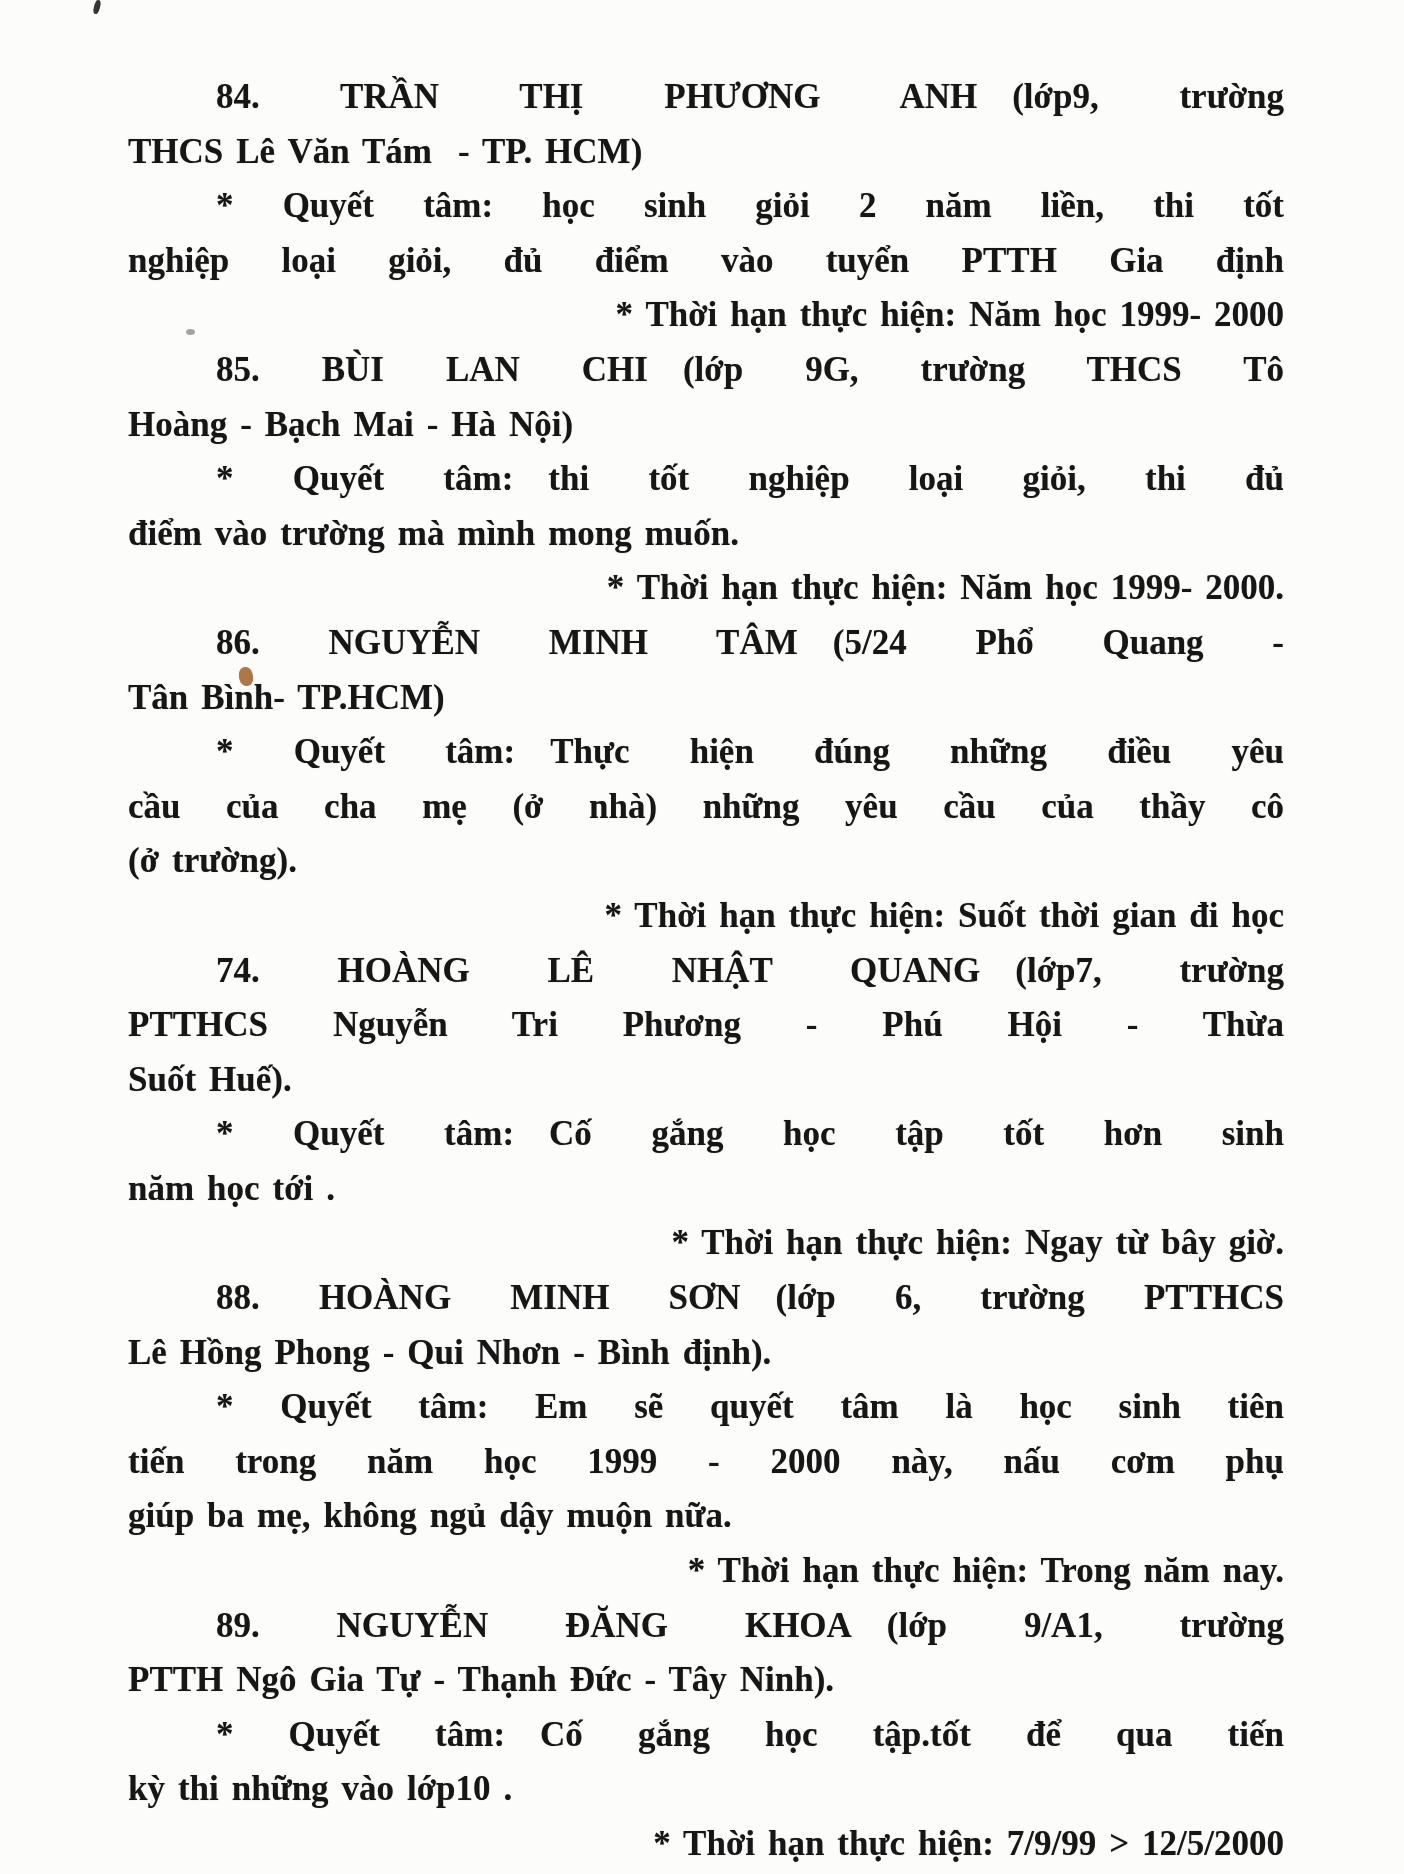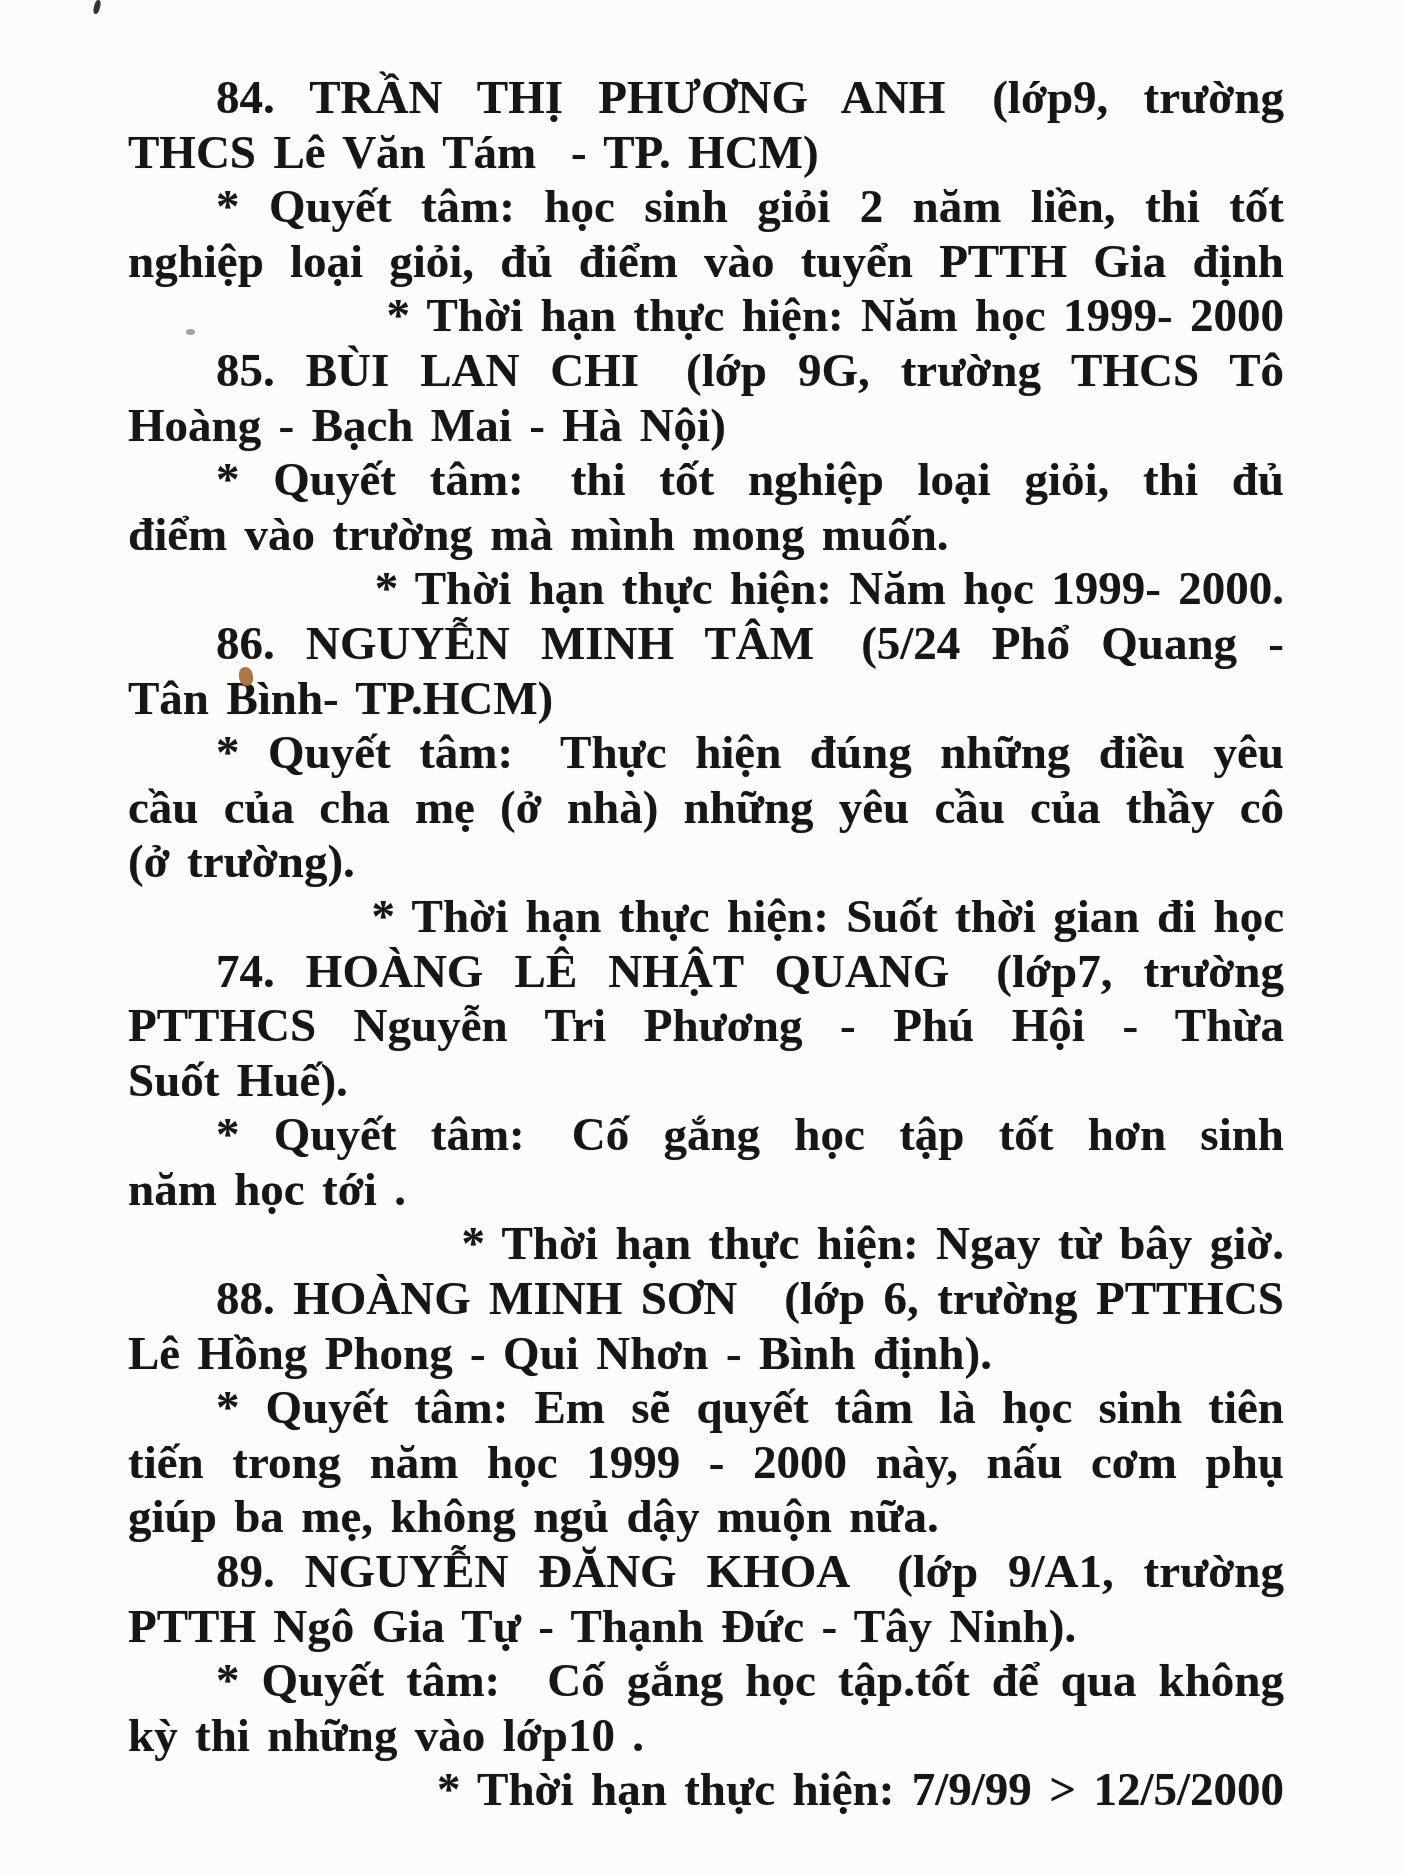--- a/index.html
+++ b/index.html
@@ -12,21 +12,21 @@
     font-family: "Liberation Serif", "DejaVu Serif", serif;
     color: #161616;
   }
   .text-block {
     position: absolute;
     left: 128px;
     top: 70px;
     width: 1156px;
   }
   .line {
-    font-size: 47px;
+    font-size: 35px;
     line-height: 54.6px;
     font-weight: 700;
     word-spacing: 0.12em;
     text-align: left;
     text-shadow: 0 0 1px rgba(10,10,10,0.35);
     white-space: pre-wrap;
   }
   .line.indent { padding-left: 88px; text-align: right; }
   .line.justify {
     text-align: justify;
@@ -61,23 +61,24 @@
       <div class="line justify">PTTHCS Nguyễn Tri Phương - Phú Hội - Thừa</div>
       <div class="line">Suốt Huế).</div>
       <div class="line indent justify">* Quyết tâm: Cố gắng học tập tốt hơn sinh</div>
       <div class="line">năm học tới .</div>
       <div class="line indent">* Thời hạn thực hiện: Ngay từ bây giờ.</div>
       <div class="line indent justify">88. HOÀNG MINH SƠN (lớp 6, trường PTTHCS</div>
       <div class="line">Lê Hồng Phong - Qui Nhơn - Bình định).</div>
       <div class="line indent justify">* Quyết tâm: Em sẽ quyết tâm là học sinh tiên</div>
       <div class="line justify">tiến trong năm học 1999 - 2000 này, nấu cơm phụ</div>
       <div class="line">giúp ba mẹ, không ngủ dậy muộn nữa.</div>
+      <div class="line indent">* Thời hạn thực hiện: Trong năm nay.</div>
       <div class="line indent justify">89. NGUYỄN ĐĂNG KHOA (lớp 9/A1, trường</div>
       <div class="line">PTTH Ngô Gia Tự - Thạnh Đức - Tây Ninh).</div>
-      <div class="line indent justify">* Quyết tâm: Cố gắng học tập.tốt để qua không</div>
+      <div class="line indent justify">* Quyết tâm: Cố gắng học tập.tốt để qua tiến</div>
       <div class="line">kỳ thi những vào lớp10 .</div>
       <div class="line indent">* Thời hạn thực hiện: 7/9/99 &gt; 12/5/2000</div>
     </div>
   <div></div>
 <div class="artifact" style="left: 94px; top: 0px; width: 6px; height: 14px; background: rgb(31, 31, 31); border-radius: 40%; transform: rotate(14deg); opacity: 0.9;"></div>
     <div class="artifact" style="left: 239px; top: 667px; width: 14px; height: 19px; background: rgb(169, 112, 60); border-radius: 45%; transform: rotate(-10deg); opacity: 0.95;"></div>
     <div class="artifact" style="left: 186px; top: 329px; width: 9px; height: 6px; background: rgb(141, 141, 136); border-radius: 50%; transform: rotate(0deg); opacity: 0.8;"></div>
   </div>
 
 </body></html>

